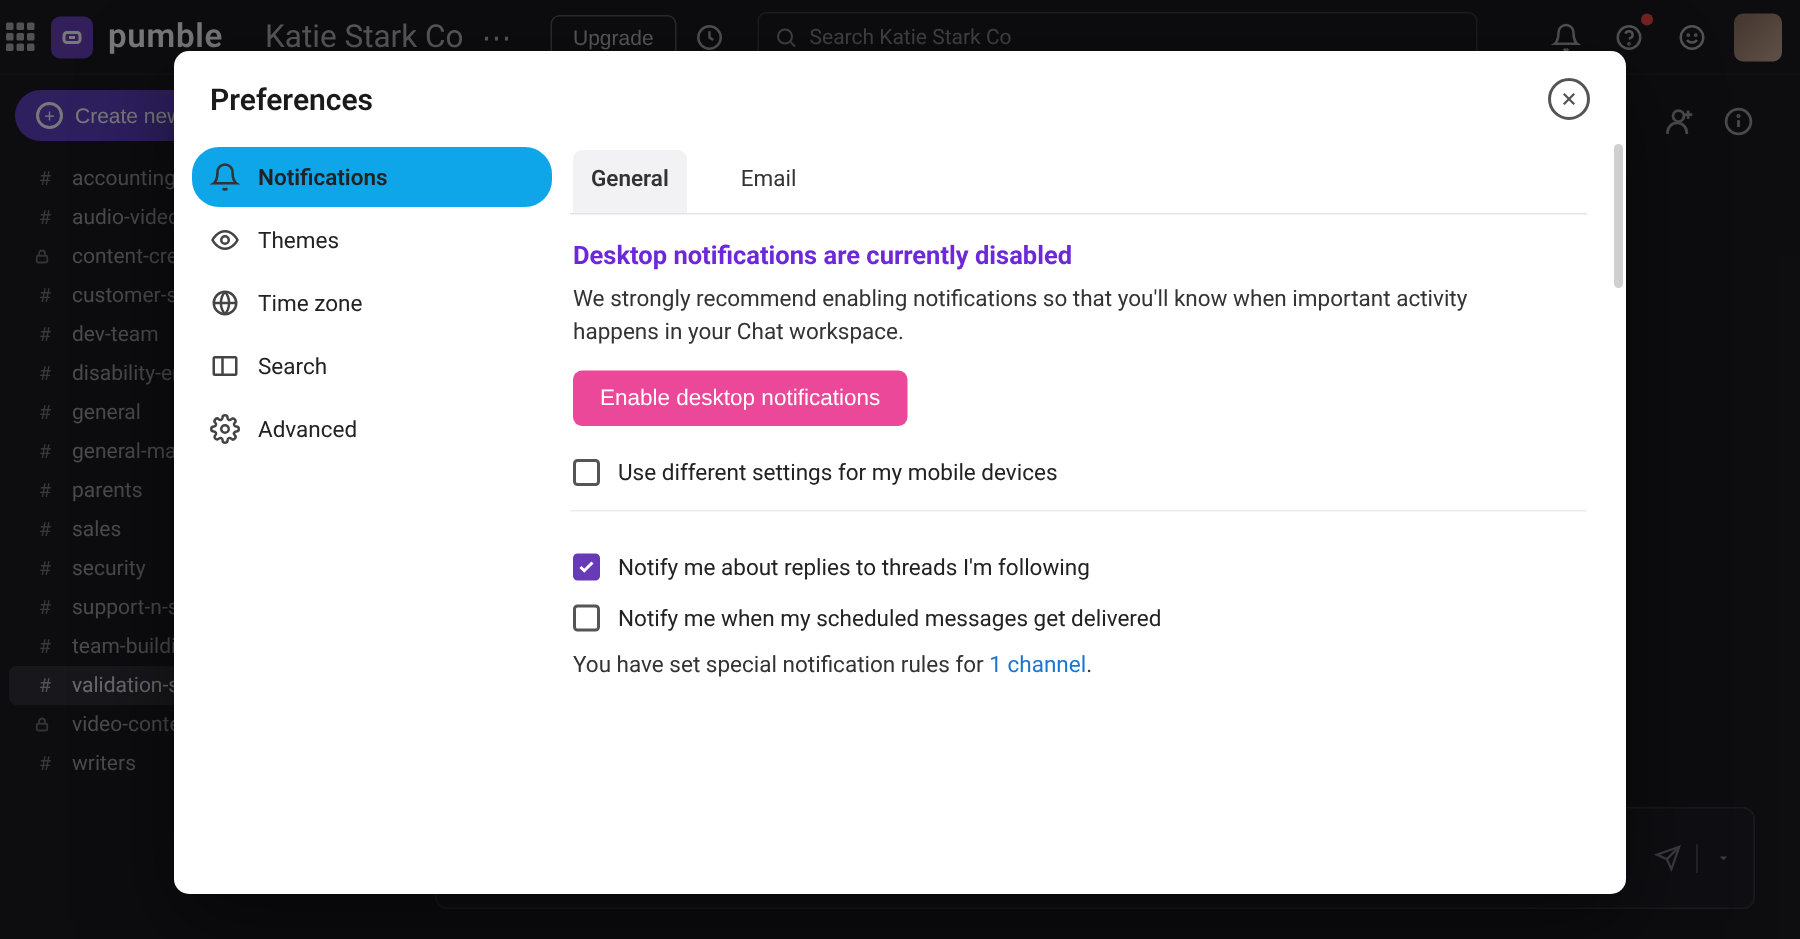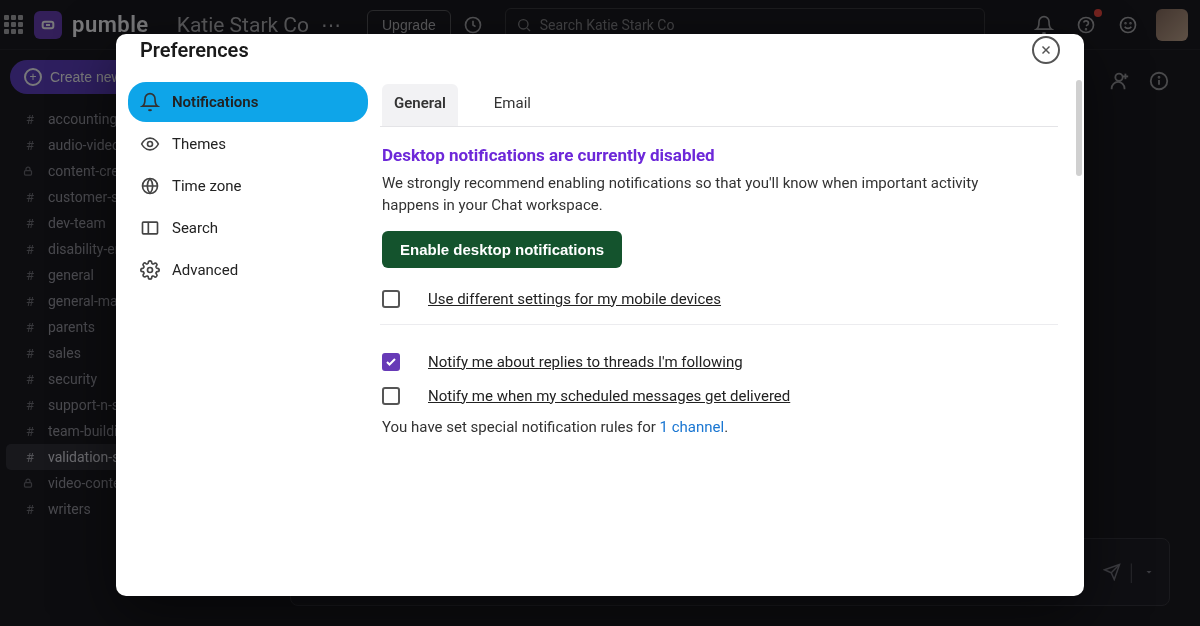--- a/index.html
+++ b/index.html
@@ -100,21 +100,21 @@
     margin-top: 34px;
     width: 968px; height: 562px;
     background:#fff; border-radius:10px;
     box-shadow: 0 20px 60px rgba(0,0,0,.5);
     display:flex; flex-direction:column;
     overflow:hidden;
     color:#1a1a1a;
   }
   .modal-header {
     display:flex; align-items:center; justify-content:space-between;
-    padding: 2px 24px 10px 24px;
+    padding: 18px 24px 10px 24px;
   }
   .modal-title { font-size:20px; font-weight:600; }
   .close-x {
     width:28px; height:28px; border:2px solid #555; border-radius:50%;
     display:flex; align-items:center; justify-content:center; color:#555; font-size:14px;
     cursor:pointer;
   }
   .modal-body { display:flex; flex:1; min-height:0; }
   .prefs-nav {
     width: 264px; padding: 8px 12px;
@@ -141,25 +141,25 @@
   .tab.active { background:#f2f2f4; border-radius:6px 6px 0 0; font-weight:600; }
 
   .section { padding: 18px 8px 16px 2px; border-bottom:1px solid #ececef; margin-right:6px; }
   .section:last-child { border-bottom:none; }
   .section h3 { font-size:17px; font-weight:700; margin-bottom:8px; color:#6d28d9; }
   .section h4 { font-size:16px; font-weight:700; margin-bottom:8px; color:#111; }
   .section p { font-size:15px; color:#333; line-height:1.45; max-width:640px; }
 
   .primary-btn {
     margin-top:14px;
-    background:#14532d; color:#fff; border:none; border-radius:6px;
-    padding:10px 18px; font-size:15px; font-weight:700; cursor:pointer;
-  }
-
-  .check-row { display:flex; align-items:center; gap:28px; font-size:15px; color:#222; margin-top:10px;text-decoration:underline; }
+    background:#ec4899; color:#fff; border:none; border-radius:6px;
+    padding:10px 18px; font-size:15px; font-weight:400; cursor:pointer;
+  }
+
+  .check-row { display:flex; align-items:center; gap:12px; font-size:15px; color:#222; margin-top:10px; }
   .checkbox {
     width:18px; height:18px; border:2px solid #555; border-radius:3px;
     display:flex; align-items:center; justify-content:center; flex-shrink:0;
   }
   .checkbox.checked { background:#673ab7; border-color:#673ab7; color:#fff; font-size:12px; }
 
   .link { color:#1976d2; text-decoration:none; }
   .rule-text { margin-top:12px; font-size:15px; }
 
   

